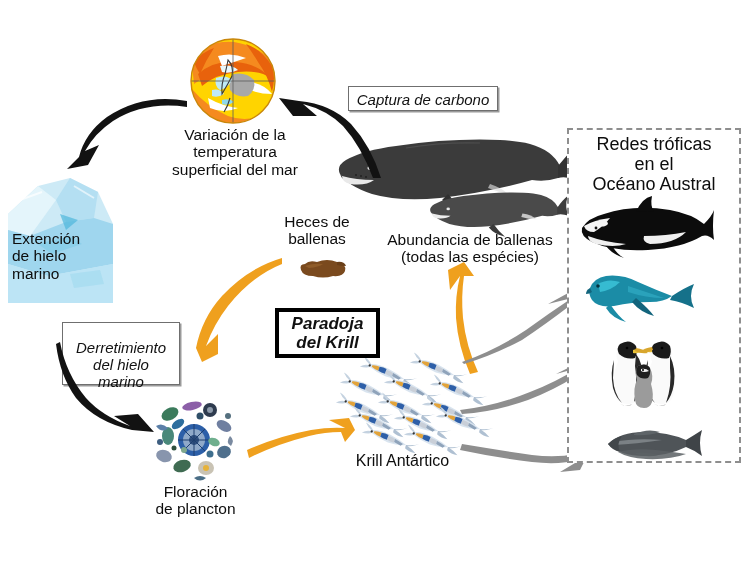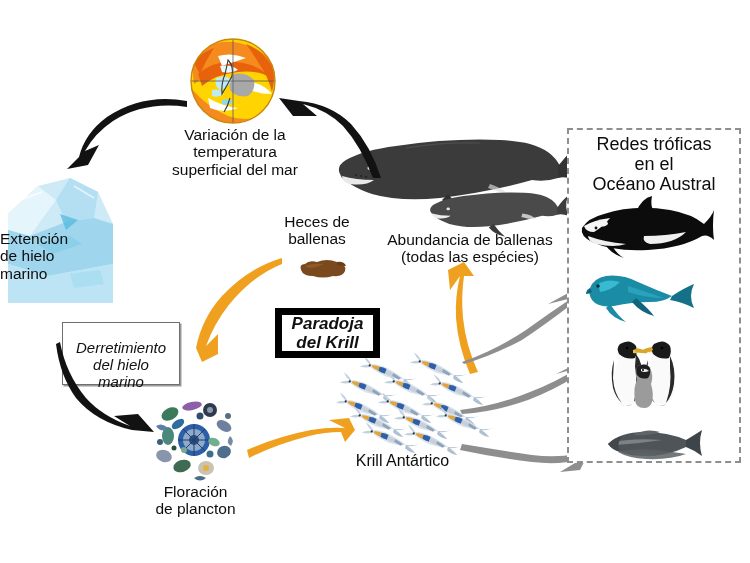--- a/index.html
+++ b/index.html
@@ -4,21 +4,21 @@
 <style>
   html,body{margin:0;padding:0;background:#ffffff;}
   body{width:750px;height:563px;overflow:hidden;
        font-family:"Liberation Sans","DejaVu Sans",sans-serif;}
   #stage{position:relative;width:750px;height:563px;background:#fff;}
   .abs{position:absolute;}
   .lbl{color:#0d0d0d;line-height:1.12;text-align:center;white-space:pre-line;}
   .boxlbl{font-style:italic;color:#111;line-height:1.12;text-align:center;white-space:pre-line;
           background:#fff;border:1px solid #6f6f6f;box-shadow:1.5px 1.5px 0 #9a9a9a;
           padding:2px 6px;box-sizing:border-box;}
-  .krillbox{border:7px solid #000000;background:#fff;color:#111;font-weight:bold;font-style:italic;
+  .krillbox{border:4px solid #000000;background:#fff;color:#111;font-weight:bold;font-style:italic;
             text-align:center;line-height:1.14;white-space:pre-line;box-sizing:border-box;
             display:flex;align-items:center;justify-content:center;}
   .webpanel{border:2px dashed #8e8e8e;box-sizing:border-box;background:#fff;}
   svg{display:block;overflow:visible;}
   .icewrap{overflow:hidden;}
 </style>
 </head>
 <body>
 
 <div id="stage">
@@ -65,21 +65,21 @@
       <path d="M48 22 L62 0 L90 14 L86 40 L58 44 Z" fill="#B4DFF2"></path>
       <path d="M22 58 L58 44 L86 40 L105 46 L105 86 L40 98 L0 86 L0 52 Z" fill="#9FD6EE"></path>
       <path d="M0 86 L40 98 L105 86 L105 125 L0 125 Z" fill="#BCE4F5"></path>
       <path d="M52 36 L70 42 L58 52 Z" fill="#4FB7DC" opacity="0.7"></path>
       <path d="M30 66 L62 58 L74 66 L44 76 Z" fill="#7FC9E6" opacity="0.6"></path>
       <path d="M62 96 L92 92 L96 106 L66 110 Z" fill="#A6DCF0" opacity="0.8"></path>
       <path d="M12 22 L34 14" stroke="#FFFFFF" stroke-width="2" opacity="0.7" fill="none"></path>
       <path d="M66 8 L86 20" stroke="#FFFFFF" stroke-width="2" opacity="0.6" fill="none"></path>
     </svg>
   </div>
-  <div class="abs lbl" style="left:0;top:230px;width:96px;font-size:15.5px;text-align:left;">Extención
+  <div class="abs lbl" style="left:12px;top:230px;width:96px;font-size:15.5px;text-align:left;">Extención
 de hielo
 marino</div>
 
   <div class="abs" style="left:330px;top:132px;width:235px;height:110px;">
     <svg width="235" height="110" viewBox="0 0 235 110">
 
       <g>
         <path d="M200 12 Q222 18 230 34 Q236 42 228 46 Q216 50 202 48
                  Q160 60 110 66 Q70 70 42 62 Q18 54 10 42
                  Q6 34 16 28 Q34 18 66 14 Q120 6 170 8 Q188 9 200 12 Z" fill="#3B3B3B"></path>
@@ -193,20 +193,21 @@
         <use href="#krillShape" transform="translate(28,80) rotate(18) scale(0.82)"></use>
         <use href="#krillShape" transform="translate(70,82) rotate(18) scale(0.82)"></use>
       </g>
     </svg>
   </div>
   <div class="abs lbl" style="left:320px;top:452px;width:165px;font-size:16px;">Krill Antártico</div>
 
   <div class="abs krillbox" style="left:275px;top:308px;width:105px;height:50px;font-size:17px;">Paradoja
 del Krill</div>
 
+  <div class="abs boxlbl" style="left:348px;top:86px;width:150px;height:25px;font-size:15px;line-height:21px;">Captura de carbono</div>
 
 
   <div class="abs boxlbl" style="left:62px;top:322px;width:118px;height:63px;font-size:15px;padding-top:17px;">Derretimiento
 del hielo
 marino</div>
 
   <div class="abs" style="left:55px;top:95px;width:135px;height:115px;">
     <svg width="135" height="115" viewBox="0 0 135 115">
       <path d="M132 12 Q90 6 58 26 Q40 38 30 56
                L44 50 L33 70 L12 74 L24 62

